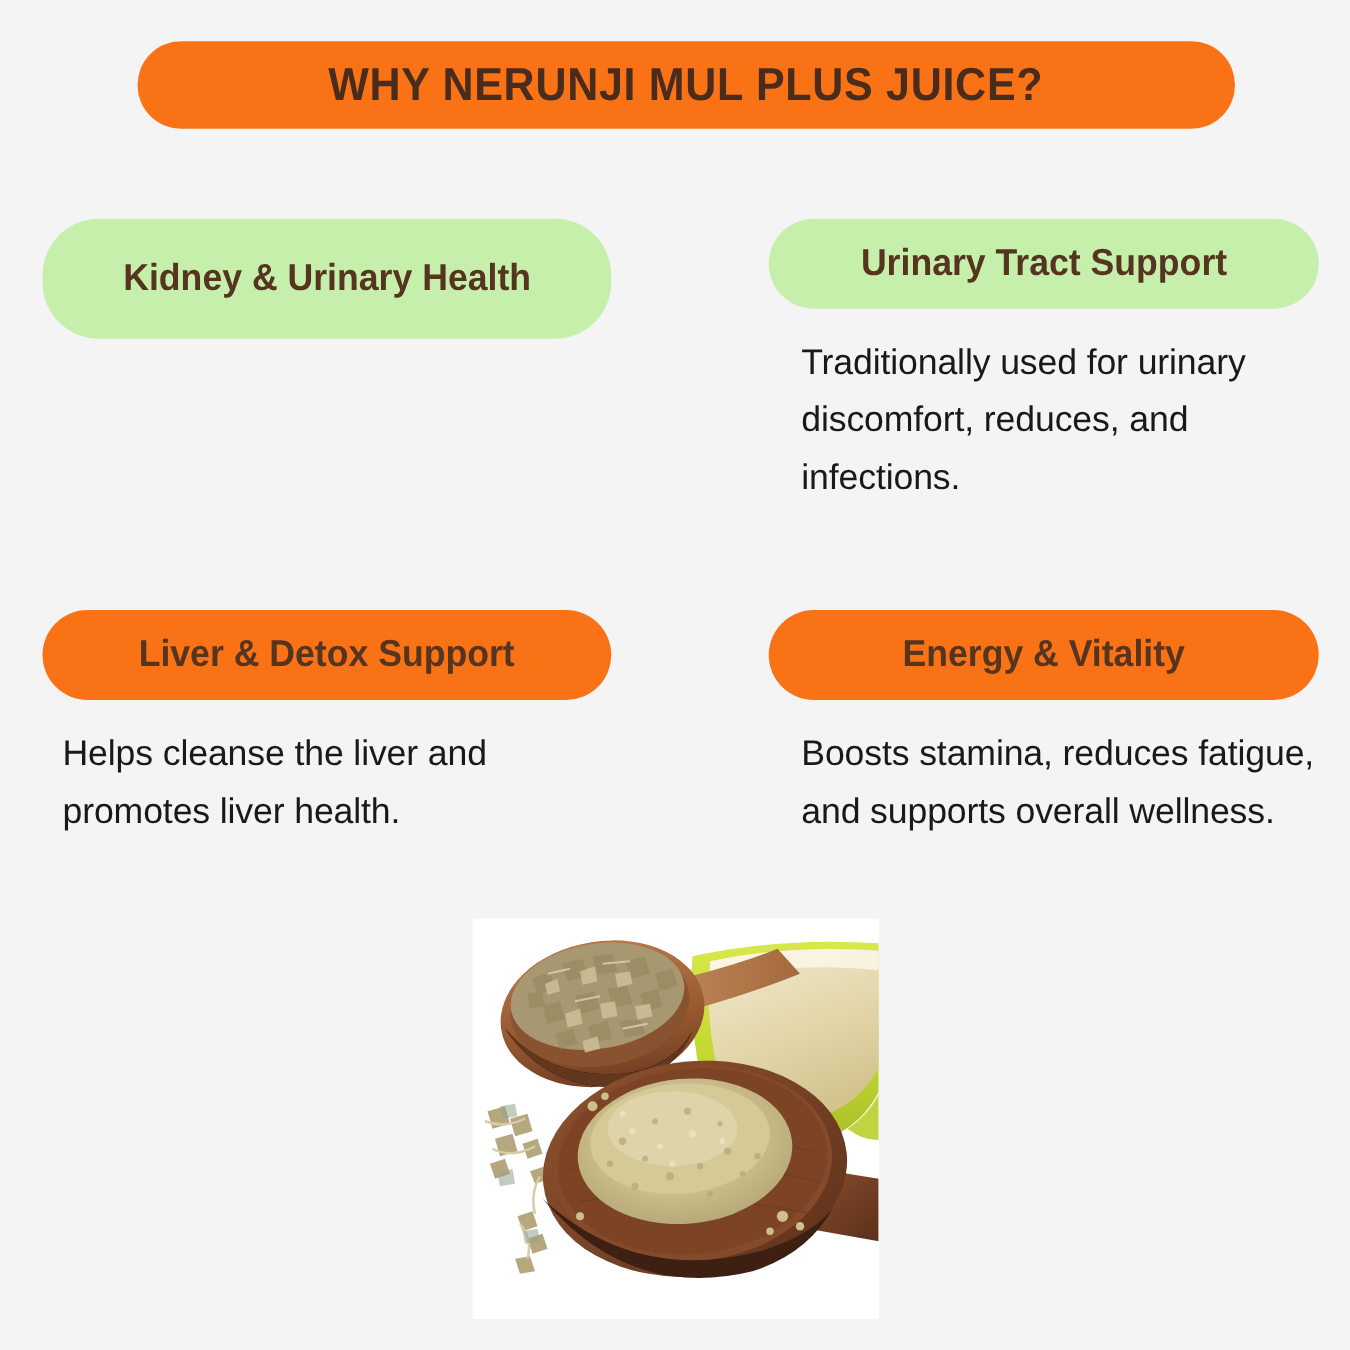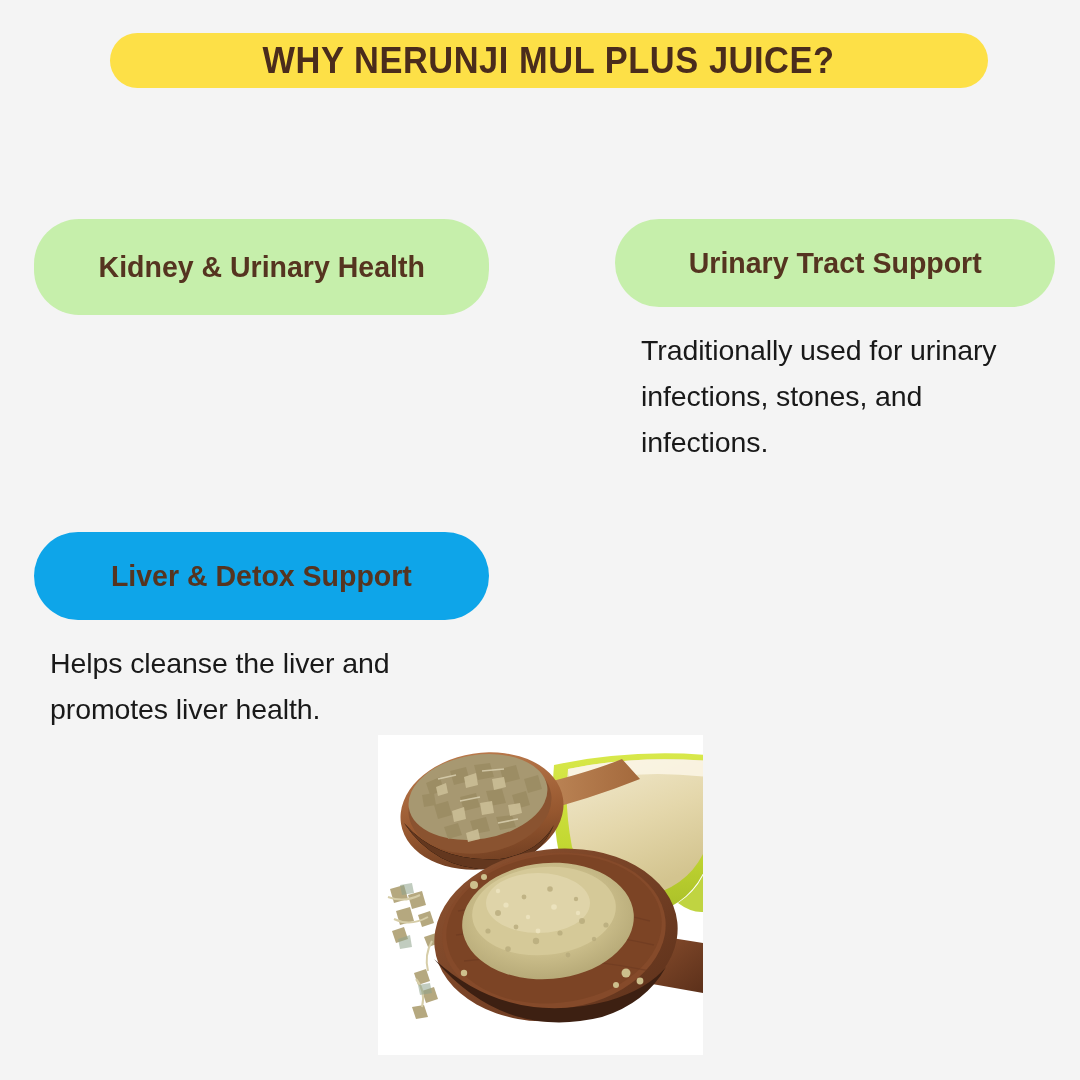--- a/index.html
+++ b/index.html
@@ -18,22 +18,22 @@
     height: 1080px;
     background: #f4f4f4;
   }
 
   
   .header-pill {
     position: absolute;
     left: 110px;
     top: 33px;
     width: 878px;
-    height: 55px;
-    background: #fde047;
+    height: 70px;
+    background: #f97316;
     border-radius: 35px;
     display: flex;
     align-items: center;
     justify-content: center;
   }
   .header-title {
     font-family: "Liberation Sans", sans-serif;
     font-weight: bold;
     font-size: 37px;
     letter-spacing: 0.6px;
@@ -52,36 +52,35 @@
   .card-row-top    { top: 175px; }
   .card-row-bottom { top: 488px; }
 
   .pill {
     border-radius: 45px;
     display: flex;
     align-items: center;
     justify-content: center;
     text-align: center;
     padding: 6px 18px;
-    margin-top: 44px;
   }
   .pill.green  { background: #c6efab; }
-  .pill.peach  { background: #0ea5e9; }
+  .pill.peach  { background: #f97316; }
 
   .pill-label {
     font-family: "Liberation Sans", sans-serif;
     font-weight: bold;
     font-size: 30px;
     line-height: 1.32;
     color: #553420;
     transform: scaleX(0.95);
   }
 
   .pill-two-line { height: 96px; }
-  .pill-one-line { height: 88px; }
+  .pill-one-line { height: 72px; }
 
   .card-body {
     margin-top: 20px;
     padding: 0 0 0 16px;
     font-family: "Liberation Sans", sans-serif;
     font-size: 28.5px;
     line-height: 1.62;
     color: #191919;
     letter-spacing: -0.1px;
   }
@@ -111,30 +110,36 @@
   <div class="card card-col-left card-row-top">
     <div class="pill green pill-two-line">
       <span class="pill-label">Kidney &amp; Urinary Health</span>
     </div>
   </div>
 
   <div class="card card-col-right card-row-top">
     <div class="pill green pill-one-line">
       <span class="pill-label">Urinary Tract Support</span>
     </div>
-    <div class="card-body">Traditionally used for urinary infections, stones, and infections.</div>
+    <div class="card-body">Traditionally used for urinary discomfort, reduces, and infections.</div>
   </div>
 
   <div class="card card-col-left card-row-bottom">
     <div class="pill peach pill-one-line">
       <span class="pill-label">Liver &amp; Detox Support</span>
     </div>
     <div class="card-body">Helps cleanse the liver and promotes liver health.</div>
   </div>
 
+  <div class="card card-col-right card-row-bottom">
+    <div class="pill peach pill-one-line">
+      <span class="pill-label">Energy &amp; Vitality</span>
+    </div>
+    <div class="card-body">Boosts stamina, reduces fatigue, and supports overall wellness.</div>
+  </div>
 
   <div class="photo">
     <svg viewBox="0 0 325 320" xmlns="http://www.w3.org/2000/svg">
       <defs>
         <radialGradient id="powderGrad" cx="48%" cy="42%" r="62%">
           <stop offset="0%" stop-color="#ded2a3"></stop>
           <stop offset="55%" stop-color="#cdc08d"></stop>
           <stop offset="100%" stop-color="#b3a674"></stop>
         </radialGradient>
         <linearGradient id="bigSpoonGrad" x1="0" y1="0" x2="1" y2="1">

